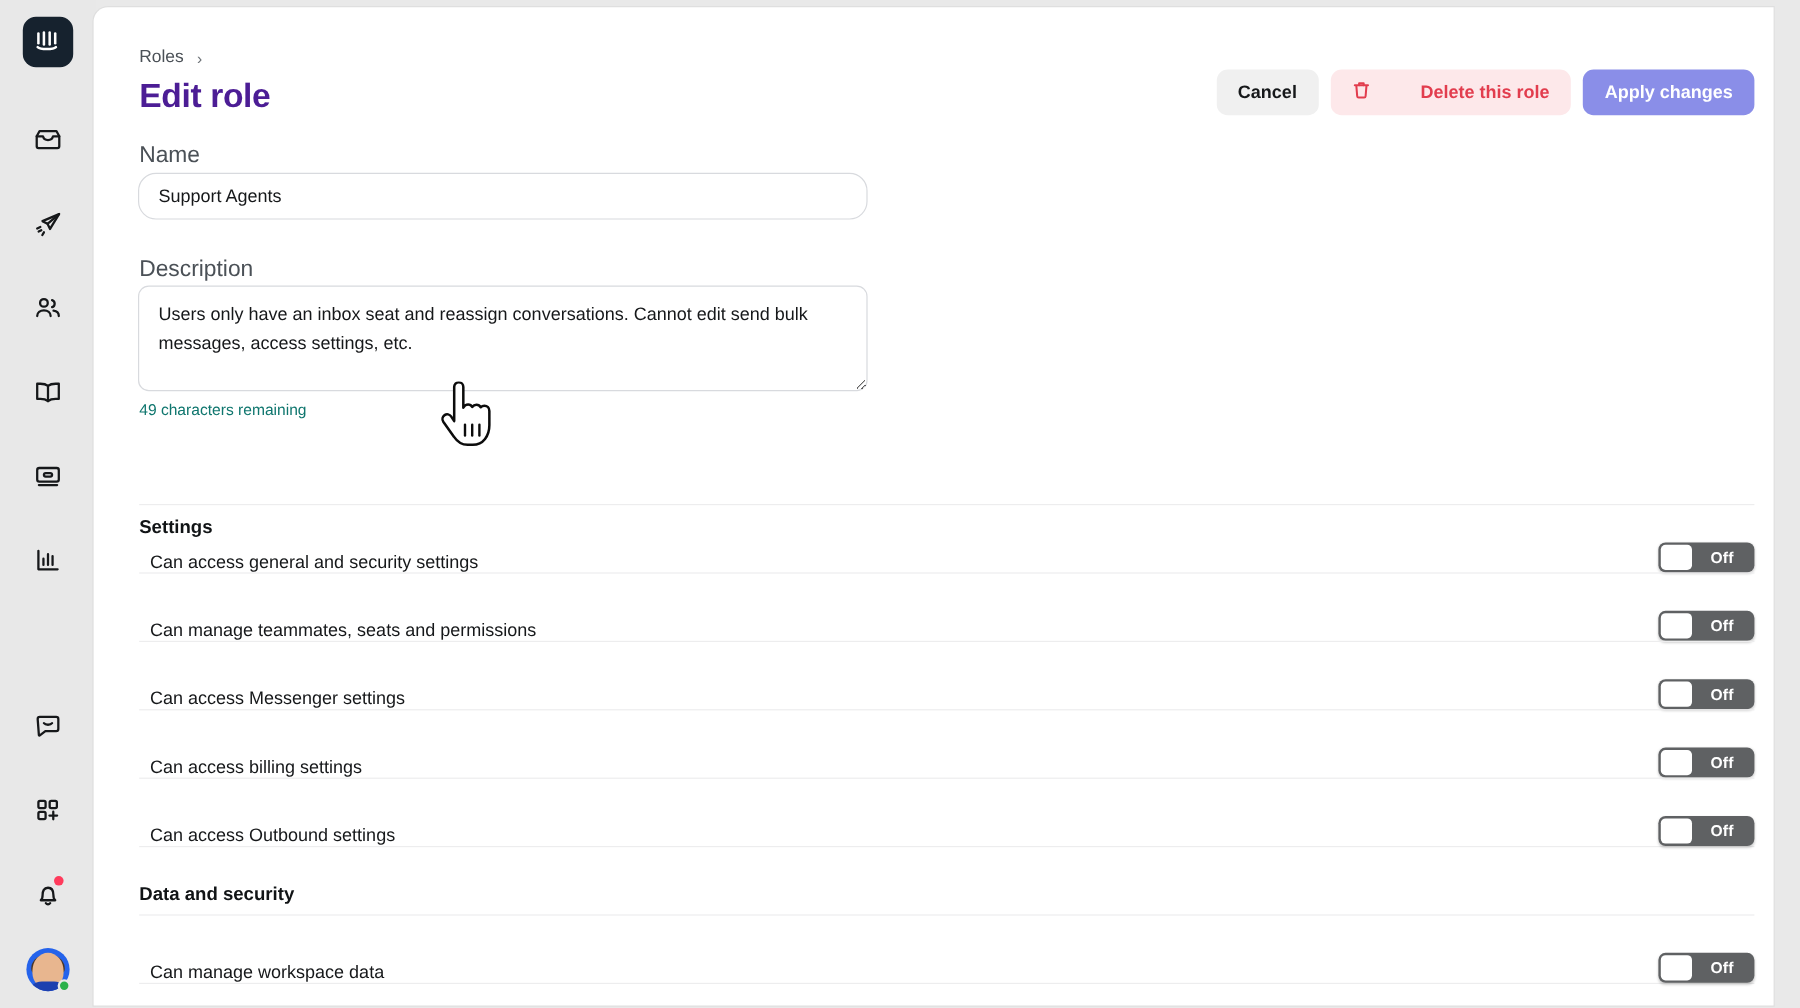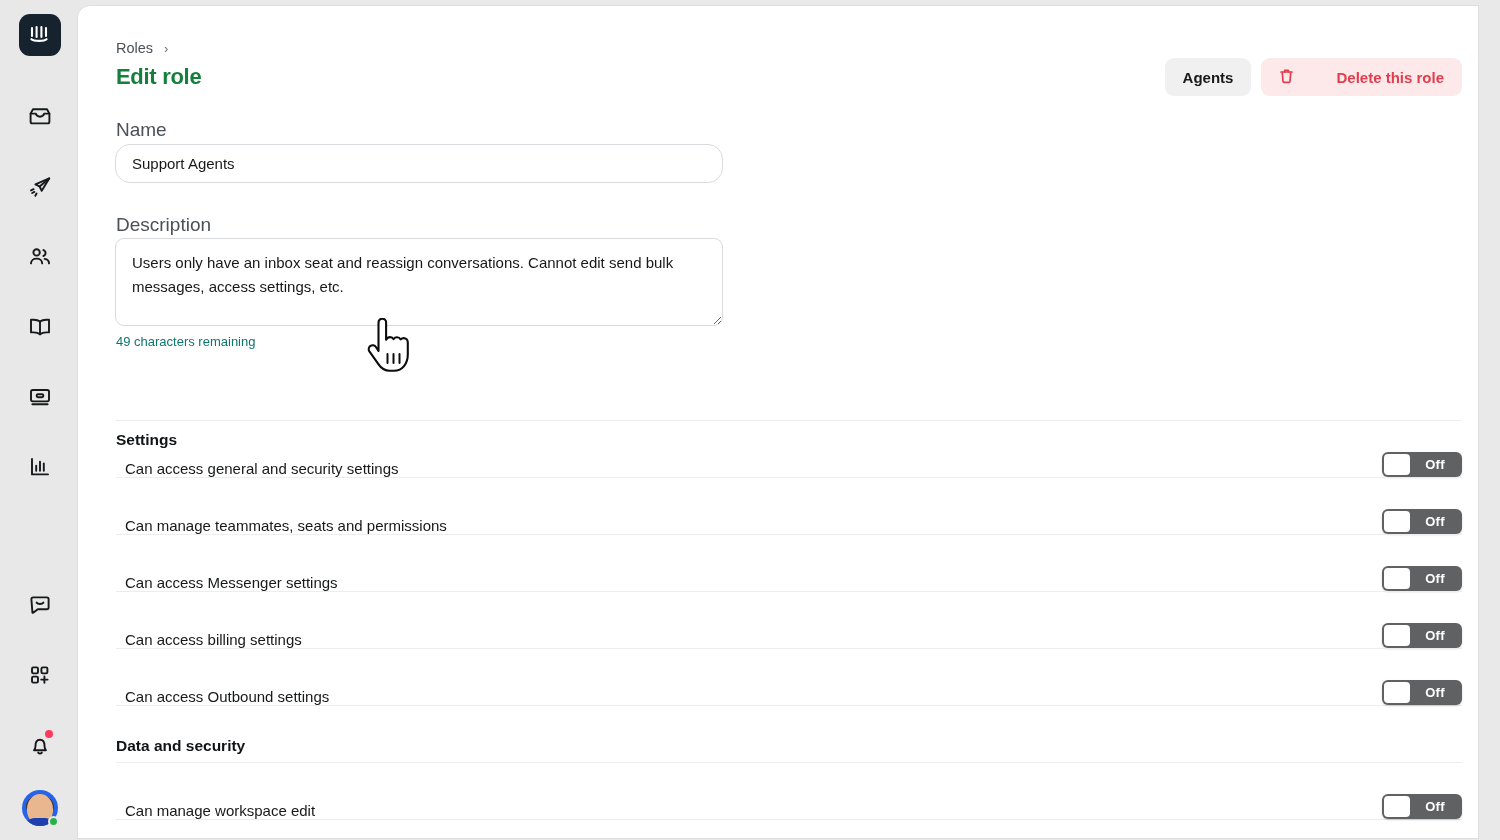--- a/index.html
+++ b/index.html
@@ -99,21 +99,21 @@
 
   
   .breadcrumb {
     position: absolute; left: 38px; top: 34px;
     font-size: 14.5px; color: #4b5157;
     display: flex; align-items: center; gap: 11px;
   }
   .breadcrumb .chev { font-size: 13px; color: #6b7075; line-height: 1; }
   .page-title {
     position: absolute; left: 38px; top: 58px;
-    font-size: 22px; font-weight: bold; color: #15803d;
+    font-size: 28px; font-weight: bold; color: #4c1d95;
     letter-spacing: -0.3px;
   }
 
   .actions {
     position: absolute; right: 16px; top: 52px;
     display: flex; align-items: center; gap: 10px;
   }
   .btn {
     border: none; cursor: pointer;
     font-family: "Liberation Sans", sans-serif;
@@ -346,31 +346,32 @@
     <div class="card-inner">
 
       <div class="breadcrumb">
         <span>Roles</span>
         <span class="chev">›</span>
       </div>
 
       <div class="page-title">Edit role</div>
 
       <div class="actions">
-        <button class="btn btn-cancel">Agents</button>
+        <button class="btn btn-cancel">Cancel</button>
         <button class="btn btn-delete">
           <span class="trash">
             <svg width="15" height="16" viewBox="0 0 15 16" fill="none" stroke="#e23d4e" stroke-width="1.7" stroke-linejoin="round" stroke-linecap="round">
               <path d="M2 4h11"></path>
               <path d="M5.6 4V2.4h3.8V4"></path>
               <path d="M3.3 4.6l.7 8.6a1.2 1.2 0 0 0 1.2 1.1h4.6a1.2 1.2 0 0 0 1.2-1.1l.7-8.6"></path>
             </svg>
           </span>
           <span>Delete this role</span>
         </button>
+        <button class="btn btn-apply">Apply changes</button>
       </div>
 
       <div class="field-label" id="label-name">Name</div>
       <input class="text-input" id="name-input" type="text" value="Support Agents" placeholder="Role name" style="">
 
       <div class="field-label" id="label-desc">Description</div>
       <textarea class="textarea" id="desc-input" placeholder="Describe this role" style="">Users only have an inbox seat and reassign conversations. Cannot edit send bulk messages, access settings, etc.</textarea>
 
       <div class="helper">49 characters remaining</div>
 
@@ -415,21 +416,21 @@
               <div class="knob"></div>
               <div class="state">Off</div>
             </div>
           </div>
           <div class="row-end-divider"></div>
         </div>
 
       <div class="section-title" id="sec-data">Data and security</div>
       <div class="rows" id="rows-data">
           <div class="row">
-            <div class="row-label">Can manage workspace edit</div>
+            <div class="row-label">Can manage workspace data</div>
             <div class="row-spacer"></div>
             <div class="toggle">
               <div class="knob"></div>
               <div class="state">Off</div>
             </div>
           </div>
           <div class="row-end-divider"></div>
         </div>
 
       <div class="cursor">

